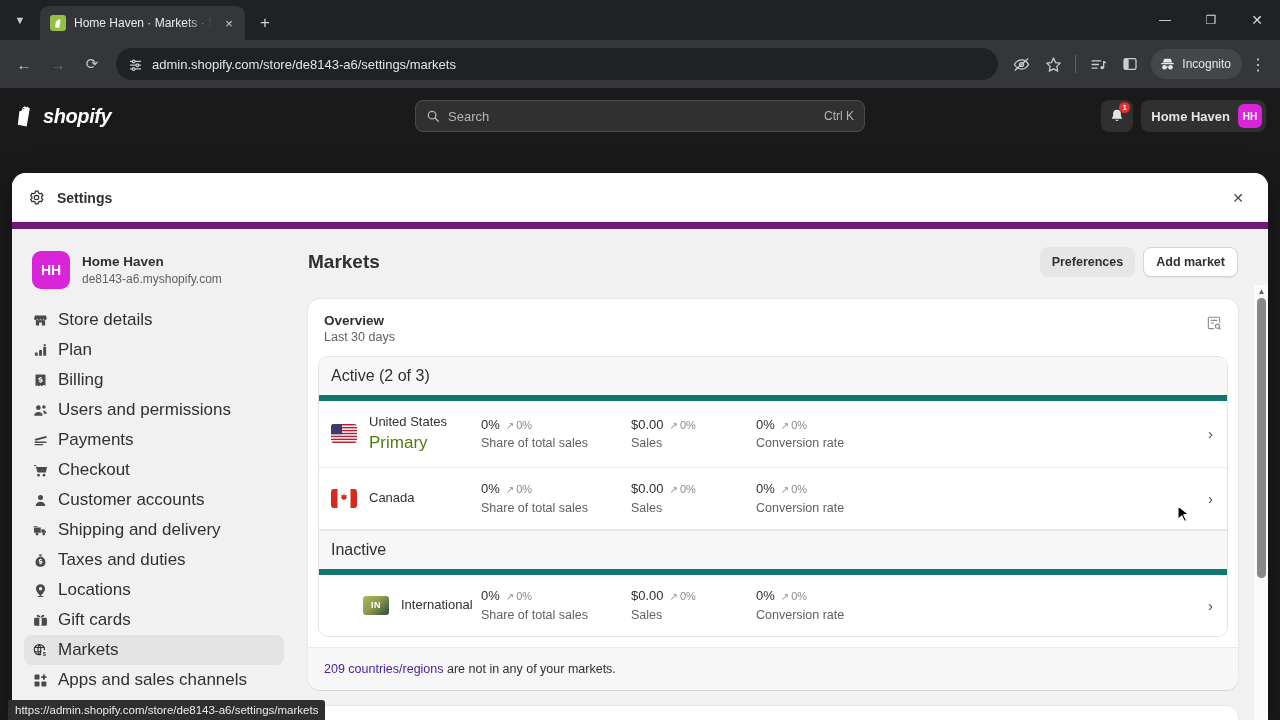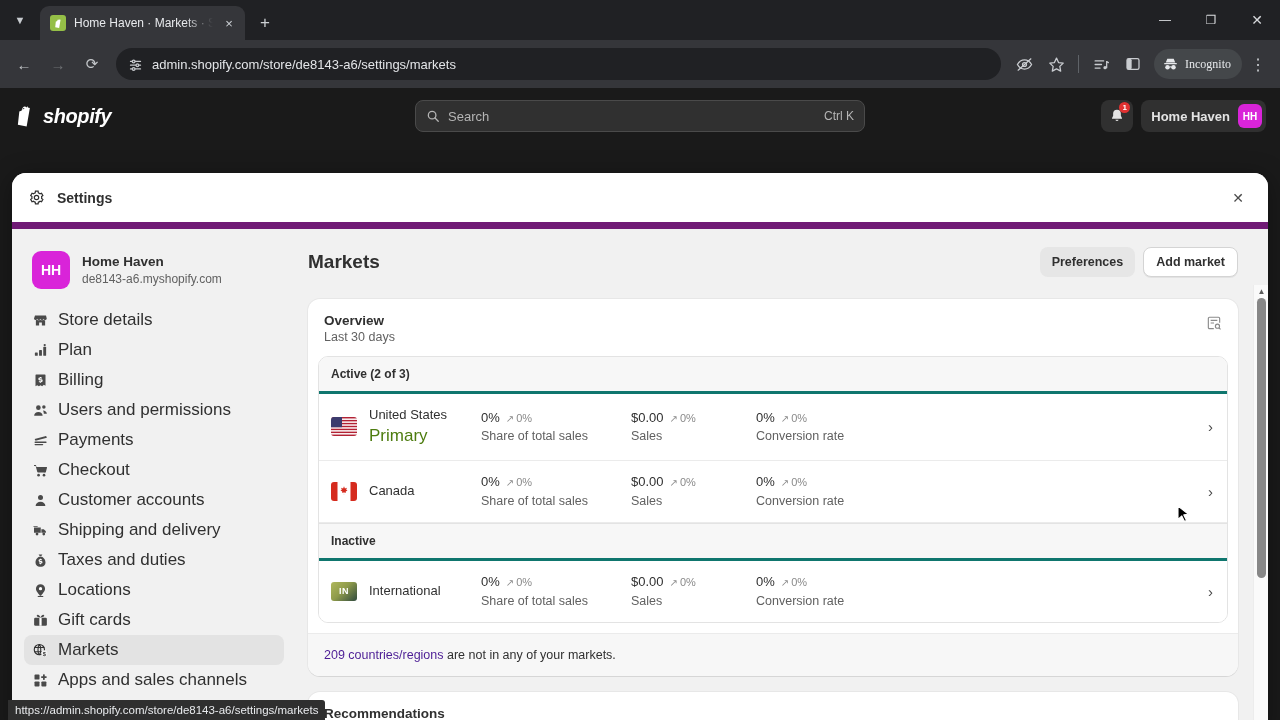--- a/index.html
+++ b/index.html
@@ -67,21 +67,21 @@
     gap: 9px; min-width: 0;
   }
   .omnibox .url { color: #e3e5e8; font-size: 13px; white-space: nowrap; overflow: hidden; }
   .tb-icon {
     width: 30px; height: 30px; display: flex; align-items: center; justify-content: center;
     color: #c9ccd0;
   }
   .tb-sep { width: 1px; height: 18px; background: #5f6368; margin: 0 5px; }
   .incognito-pill {
     height: 30px; border-radius: 15px; background: #44474a; display: flex;
-    align-items: center; gap: 6px; padding: 0 11px 0 8px; margin-left: 4px; font-family: Liberation Serif, serif;
+    align-items: center; gap: 6px; padding: 0 11px 0 8px; margin-left: 4px;
   }
   .incognito-pill span { color: #e6e8eb; font-size: 12px; }
   .kebab { width: 28px; height: 30px; display: flex; align-items: center; justify-content: center; color: #c9ccd0; }
 
   
   .shop-root { height: 632px; background: #1a1a1a; position: relative; overflow: hidden; }
   .shop-topbar {
     height: 56px; background: #1a1a1a; display: flex; align-items: center;
     padding: 0 14px; position: relative; gap: 15px;
   }
@@ -185,35 +185,35 @@
     background: #fff; border-radius: 12px; box-shadow: 0 1px 0 rgba(0,0,0,.07), 0 0 0 1px rgba(0,0,0,.04);
     margin-bottom: 16px; overflow: hidden;
   }
   .card-head { padding: 14px 16px 12px 16px; display: flex; align-items: flex-start; }
   .card-title { font-size: 13.5px; font-weight: 700; color: #303030; }
   .card-sub { font-size: 12.5px; color: #616161; margin-top: 2px; }
   .card-head-action { margin-left: auto; color: #8a8a8a; display: flex; padding-top: 2px; }
 
   .mk-table { border: 1px solid #e3e3e3; border-radius: 10px; margin: 0 10px 10px 10px; overflow: hidden; }
   .mk-group-head {
-    background: #f7f7f7; padding: 10px 12px; font-size: 12px; font-weight: 700; color: #303030;
-    border-bottom: 3px solid #0f766e;
+    background: #f7f7f7; padding: 10px 12px; font-size: 16px; font-weight: 400; color: #303030;
+    border-bottom: 6px solid #0f766e;
   }
   .mk-row {
     display: flex; align-items: center; padding: 12px 12px; background: #fff;
     border-bottom: 1px solid #ebebeb;
   }
   .mk-row:last-child { border-bottom: none; }
   .mk-flagcell { width: 150px; flex: 0 0 150px; display: flex; align-items: center; gap: 12px; }
   .flag { width: 26px; height: 19px; border-radius: 3px; flex: 0 0 26px; overflow: hidden; position: relative; }
   .flag svg { display: block; width: 26px; height: 19px; }
   .flag.intl {
     background: linear-gradient(135deg, #b0b85c 0%, #8f9b4b 45%, #2f4a3e 100%);
     color: #fff; font-size: 9px; font-weight: 700; display: flex;
-    align-items: center; justify-content: center; letter-spacing: .5px;
+    align-items: center; justify-content: center; letter-spacing: .5px; margin-left: 32px;
   }
   .mk-names { line-height: 1.4; }
   .mk-name { font-size: 13px; color: #303030; }
   .mk-subname { font-size: 17px; color: #4d7c0f; }
   .mk-names.single { display: flex; align-items: center; height: 19px; }
 
   .mk-metric { line-height: 1.45; }
   .mk-metric.m1 { width: 150px; flex: 0 0 150px; }
   .mk-metric.m2 { width: 125px; flex: 0 0 125px; }
   .mk-metric.m3 { width: 160px; flex: 0 0 160px; }

